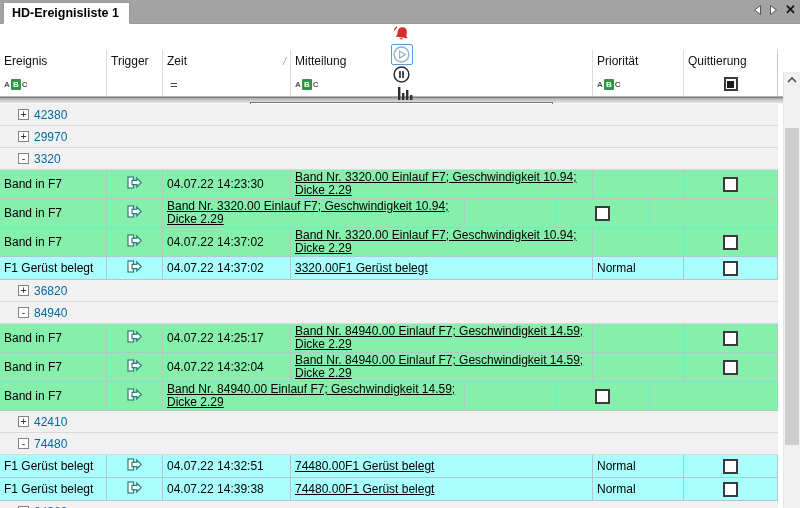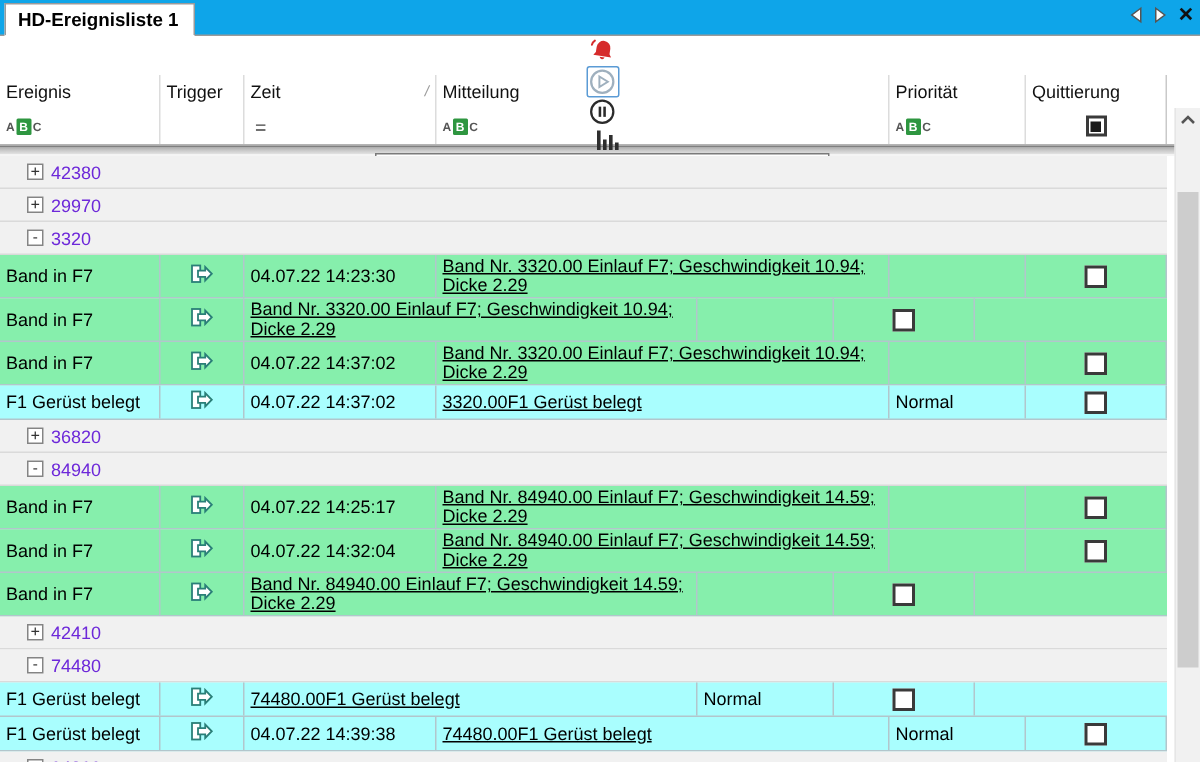--- a/index.html
+++ b/index.html
@@ -1,21 +1,21 @@
 <!DOCTYPE html>
 <html><head>
 <meta charset="utf-8">
 <style>
   * { margin:0; padding:0; box-sizing:border-box; }
   html,body { width:800px; height:508px; overflow:hidden; background:#fff;
               font-family:"Liberation Sans", sans-serif; font-size:12px; color:#000; }
   .app { position:relative; width:800px; height:508px; background:#fff; }
 
   
-  .tabbar { position:relative; height:24px; border-bottom:1px solid #9a9a9a; background:#0ea5e9; }
+  .tabbar { position:relative; height:24px; border-bottom:1px solid #9a9a9a; background:#a3a3a3; }
   .tab { position:absolute; left:3px; top:2px; bottom:-1px; padding:3px 10px 0 8px;
          border:1px solid #9a9a9a; border-bottom:1px solid #fff; background:#fff;
          font-weight:bold; font-size:12.5px; }
   .tab-controls { position:absolute; right:4px; top:3px; display:flex; align-items:center; gap:7px; }
   .tab-controls .navbtn svg { display:block; }
   .closebtn { font-weight:bold; font-size:13px; color:#111; line-height:14px; cursor:default; }
 
   
   .toolbar { height:26px; display:flex; align-items:center; padding-left:3px; background:#fff;flex-direction:column; }
   .tbtn { height:22px; min-width:22px; display:flex; align-items:center; justify-content:center; margin:0 1px; }
@@ -52,21 +52,21 @@
               background:linear-gradient(180deg,#ababab 0%,#c9c9c9 45%,#e6e6e6 100%);
               border-bottom:1px solid #f5f5f5; }
 
   
   .rowsarea { position:relative; width:778px; height:406px; overflow:hidden; background:#fff; }
   .row { display:flex; width:778px; }
   .row.group { background:#f1f1f1; border-bottom:1px solid #dadada; align-items:center; height:22px; }
   .expander { width:11px; height:11px; border:1px solid #848484; background:#fff; margin-left:18px;
               display:flex; align-items:center; justify-content:center;
               font-size:10px; line-height:9px; color:#333; font-family:"DejaVu Sans Mono",monospace; }
-  .glabel { margin-left:5px; font-size:12px; color:#6d28d9; }
+  .glabel { margin-left:5px; font-size:12px; color:#0369a1; }
   .row.event { border-bottom:1px solid #b2c6cc; }
   .row.event .cell { border-right:1px solid #b2c6cc; display:flex; align-items:center; padding:1px 4px; overflow:hidden; }
   .row.alarm { background:#86efac; }
   .row.info  { background:#A9FEFE;text-align:right; }
   .cell.c-mi { line-height:13px;text-decoration:underline; }
   .cell.c-tr { justify-content:center; }
   .cell.c-qu { justify-content:center; }
   .rowchk { width:15px; height:15px; border:2px solid #3a3a3a; background:#fff; }
 
   
@@ -399,20 +399,21 @@
         <span class="glabel">74480</span>
       </div>
       <div class="row event info" style="height: 23px;">
         <div class="cell c-er w-er">F1 Gerüst belegt</div>
         <div class="cell c-tr w-tr">
           <span><svg width="17" height="15" viewBox="0 0 17 15">
               <rect x="2" y="2" width="5.5" height="11" fill="#fff" stroke="#2A7F78" stroke-width="1.2"></rect>
               <polygon points="6,5.4 10.8,5.4 10.8,3 15.2,7.5 10.8,12 10.8,9.6 6,9.6" fill="#fff" stroke="#2A7F78" stroke-width="1.2"></polygon>
             </svg></span>
         </div>
+        <div class="cell c-ze w-ze">04.07.22 14:32:51</div>
         <div class="cell c-mi w-mi">74480.00F1 Gerüst belegt</div>
         <div class="cell c-pr w-pr">Normal</div>
         <div class="cell c-qu w-qu">
           <span class="rowchk"></span>
         </div>
       </div>
       <div class="row event info" style="height: 23px;">
         <div class="cell c-er w-er">F1 Gerüst belegt</div>
         <div class="cell c-tr w-tr">
           <span><svg width="17" height="15" viewBox="0 0 17 15">

